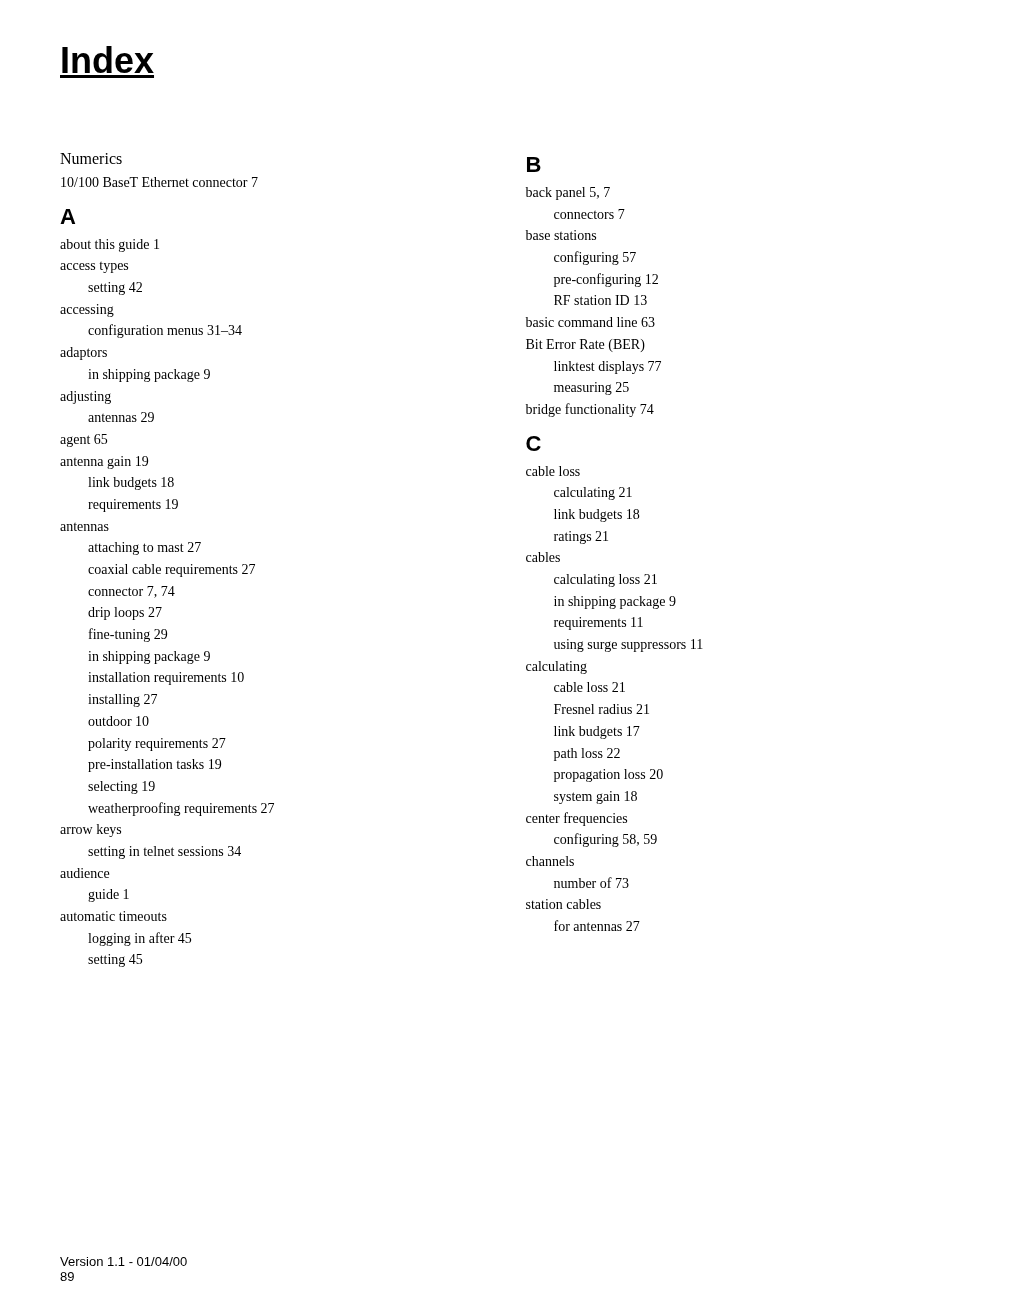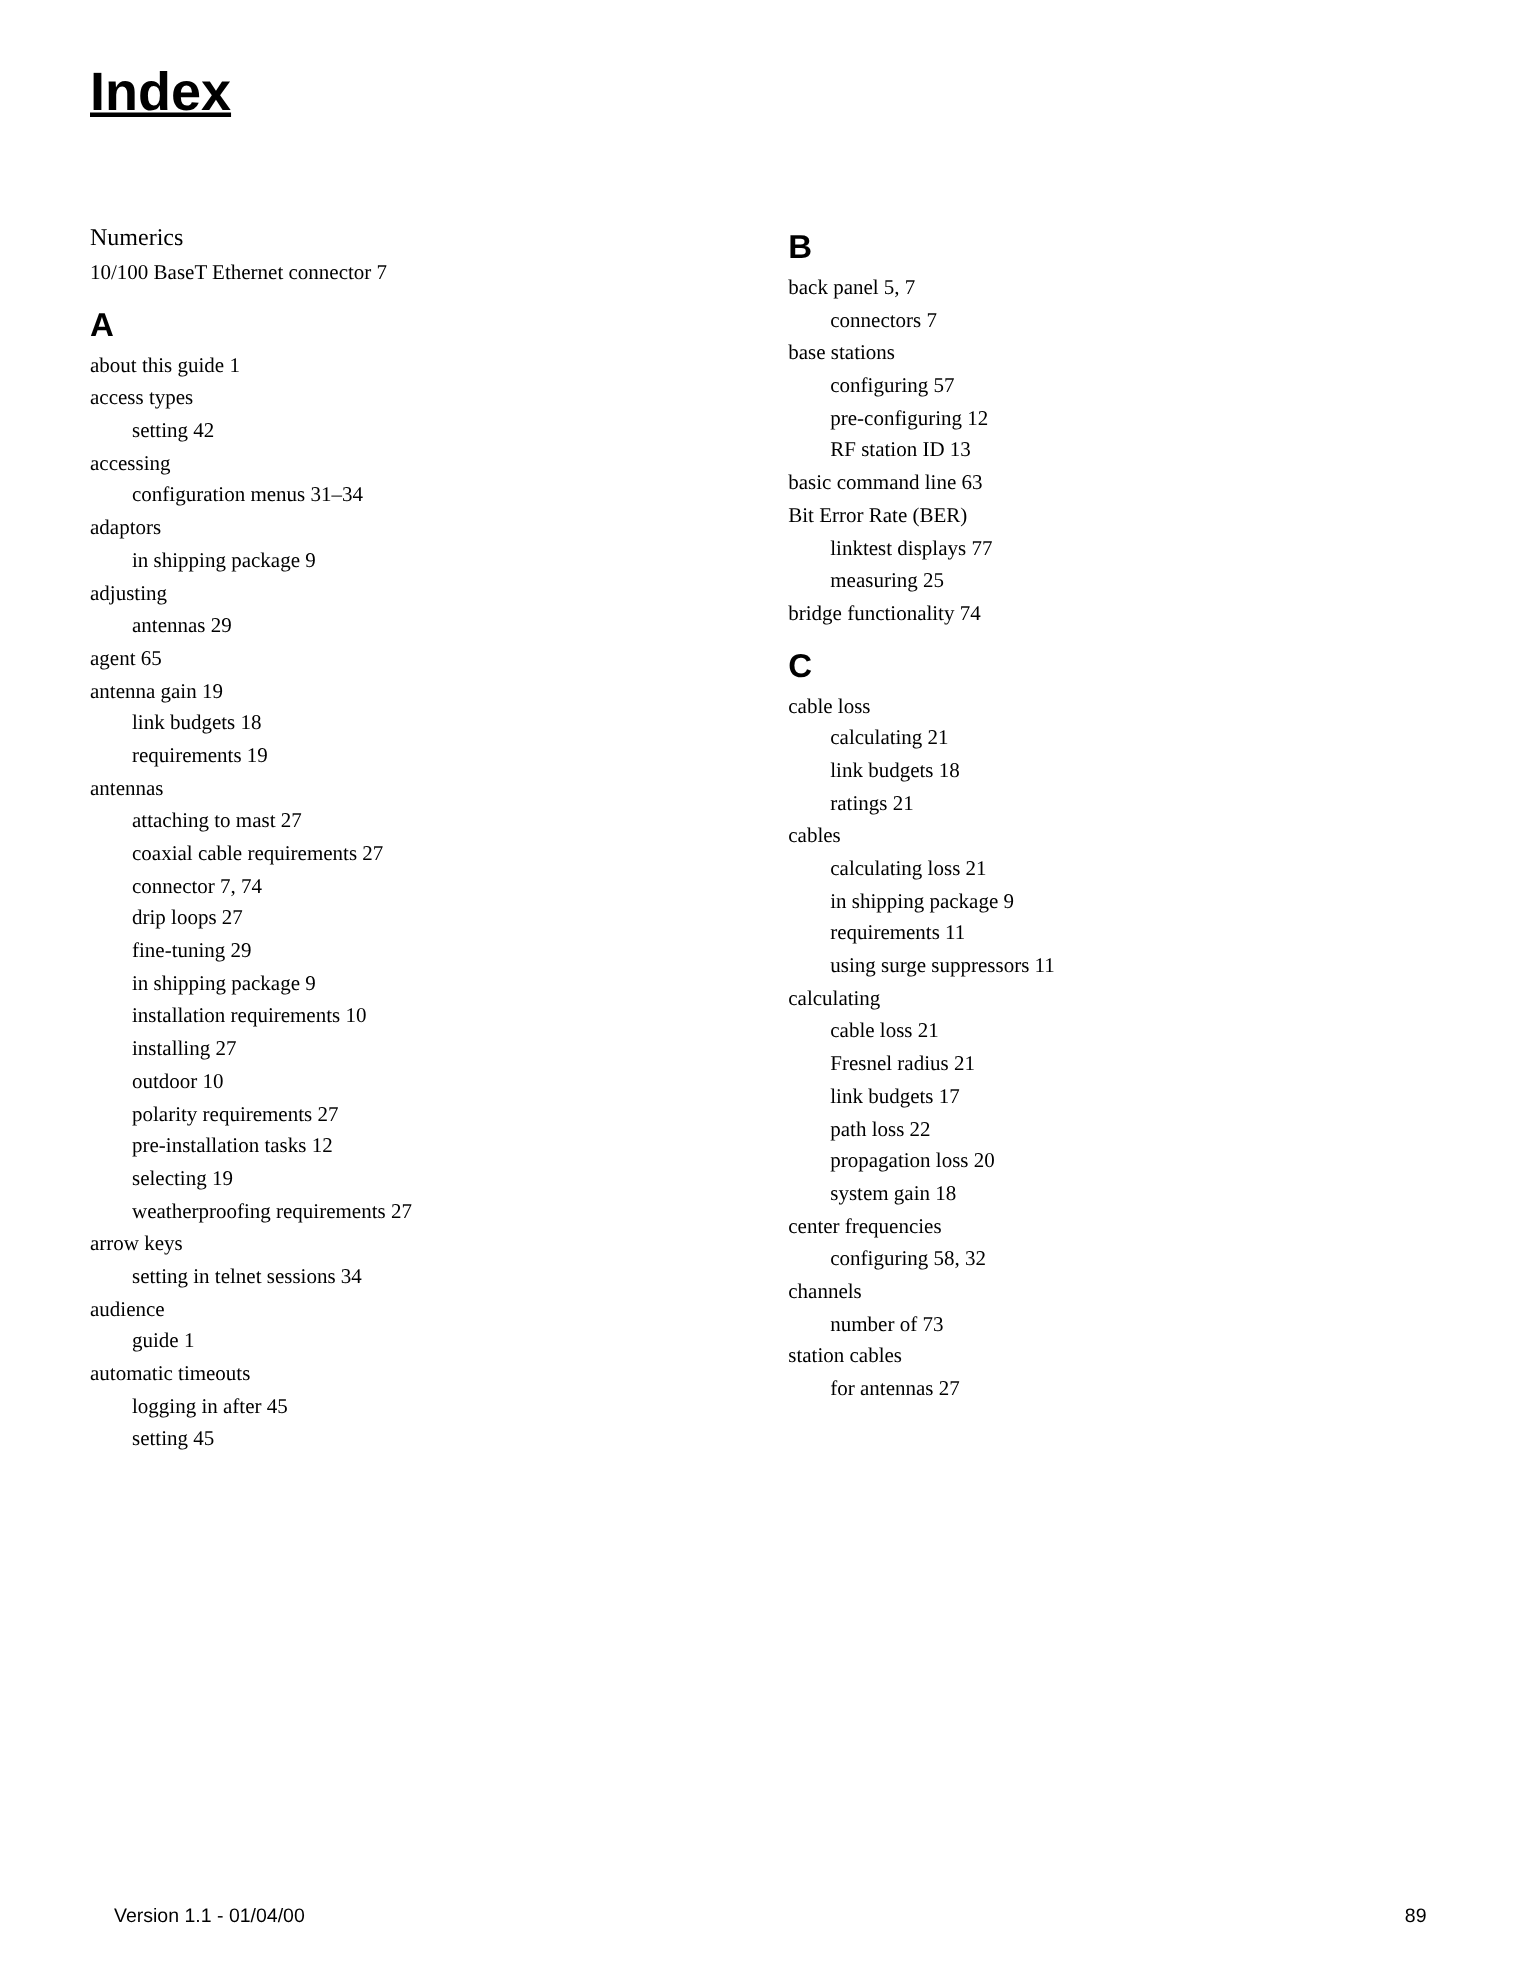--- a/index.html
+++ b/index.html
@@ -58,26 +58,27 @@
       margin-left: 0;
     }
 
     .index-entry.sub {
       margin-left: 28px;
     }
 
     .footer {
       position: absolute;
       bottom: 30px;
-      left: 76px;
+      left: 60px;
       right: 60px;
       display: flex;
       justify-content: space-between;
       font-size: 13px;
       font-family: Arial, Helvetica, sans-serif;
+      flex-direction: column;
     }
   </style>
 </head>
 <body>
 
 <div class="page-title">Index</div>
 
 <div class="content-area">
   <div class="column" id="left-col">
       <div class="section-title">Numerics</div>
@@ -100,21 +101,21 @@
       <div class="index-entry sub">attaching to mast 27</div>
       <div class="index-entry sub">coaxial cable requirements 27</div>
       <div class="index-entry sub">connector 7, 74</div>
       <div class="index-entry sub">drip loops 27</div>
       <div class="index-entry sub">fine-tuning 29</div>
       <div class="index-entry sub">in shipping package 9</div>
       <div class="index-entry sub">installation requirements 10</div>
       <div class="index-entry sub">installing 27</div>
       <div class="index-entry sub">outdoor 10</div>
       <div class="index-entry sub">polarity requirements 27</div>
-      <div class="index-entry sub">pre-installation tasks 12</div>
+      <div class="index-entry sub">pre-installation tasks 19</div>
       <div class="index-entry sub">selecting 19</div>
       <div class="index-entry sub">weatherproofing requirements 27</div>
       <div class="index-entry main">arrow keys</div>
       <div class="index-entry sub">setting in telnet sessions 34</div>
       <div class="index-entry main">audience</div>
       <div class="index-entry sub">guide 1</div>
       <div class="index-entry main">automatic timeouts</div>
       <div class="index-entry sub">logging in after 45</div>
       <div class="index-entry sub">setting 45</div>
     </div>
@@ -142,21 +143,21 @@
       <div class="index-entry sub">requirements 11</div>
       <div class="index-entry sub">using surge suppressors 11</div>
       <div class="index-entry main">calculating</div>
       <div class="index-entry sub">cable loss 21</div>
       <div class="index-entry sub">Fresnel radius 21</div>
       <div class="index-entry sub">link budgets 17</div>
       <div class="index-entry sub">path loss 22</div>
       <div class="index-entry sub">propagation loss 20</div>
       <div class="index-entry sub">system gain 18</div>
       <div class="index-entry main">center frequencies</div>
-      <div class="index-entry sub">configuring 58, 32</div>
+      <div class="index-entry sub">configuring 58, 59</div>
       <div class="index-entry main">channels</div>
       <div class="index-entry sub">number of 73</div>
       <div class="index-entry main">station cables</div>
       <div class="index-entry sub">for antennas 27</div>
     </div>
 </div>
 
 <div class="footer">
   <span>Version 1.1 - 01/04/00</span>
   <span>89</span>

